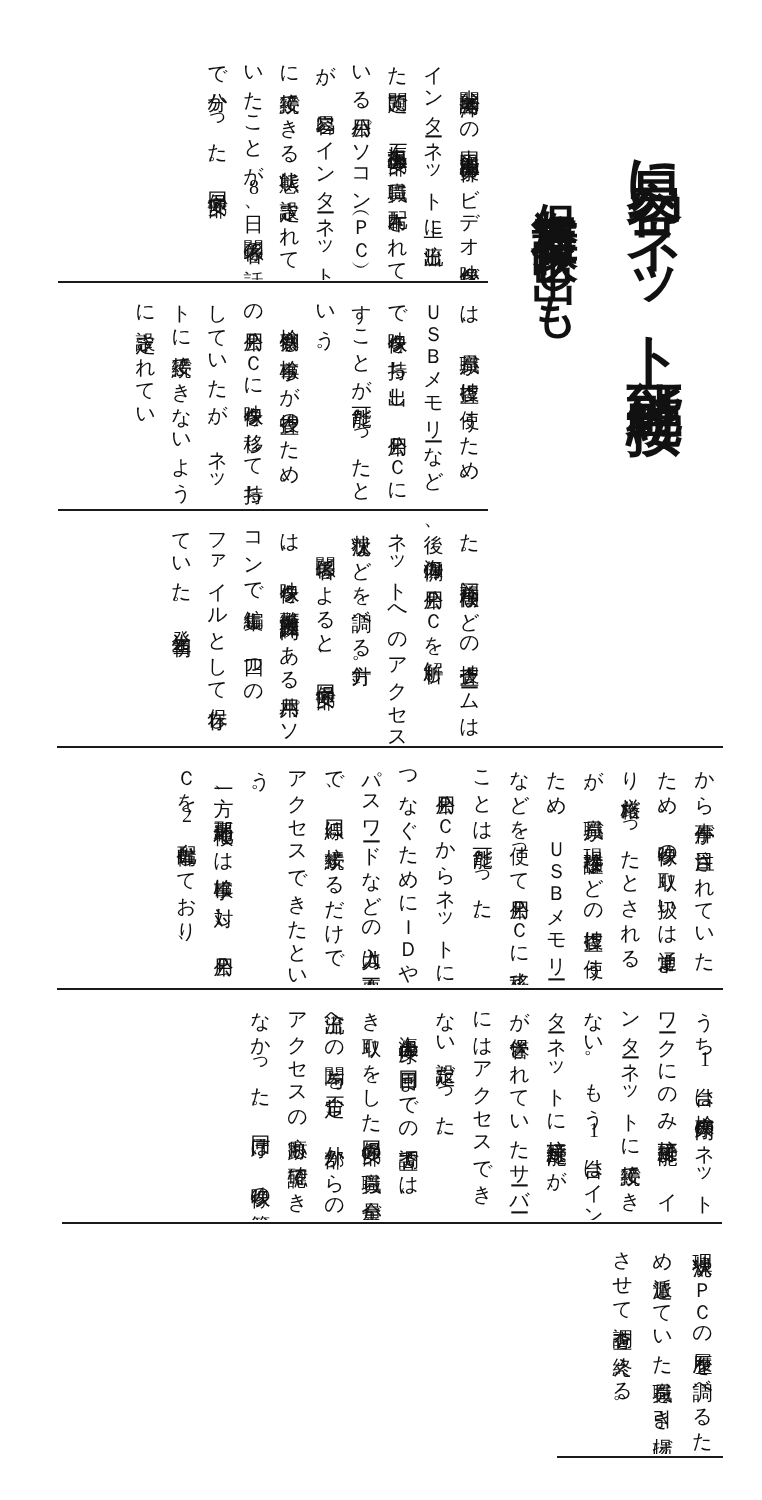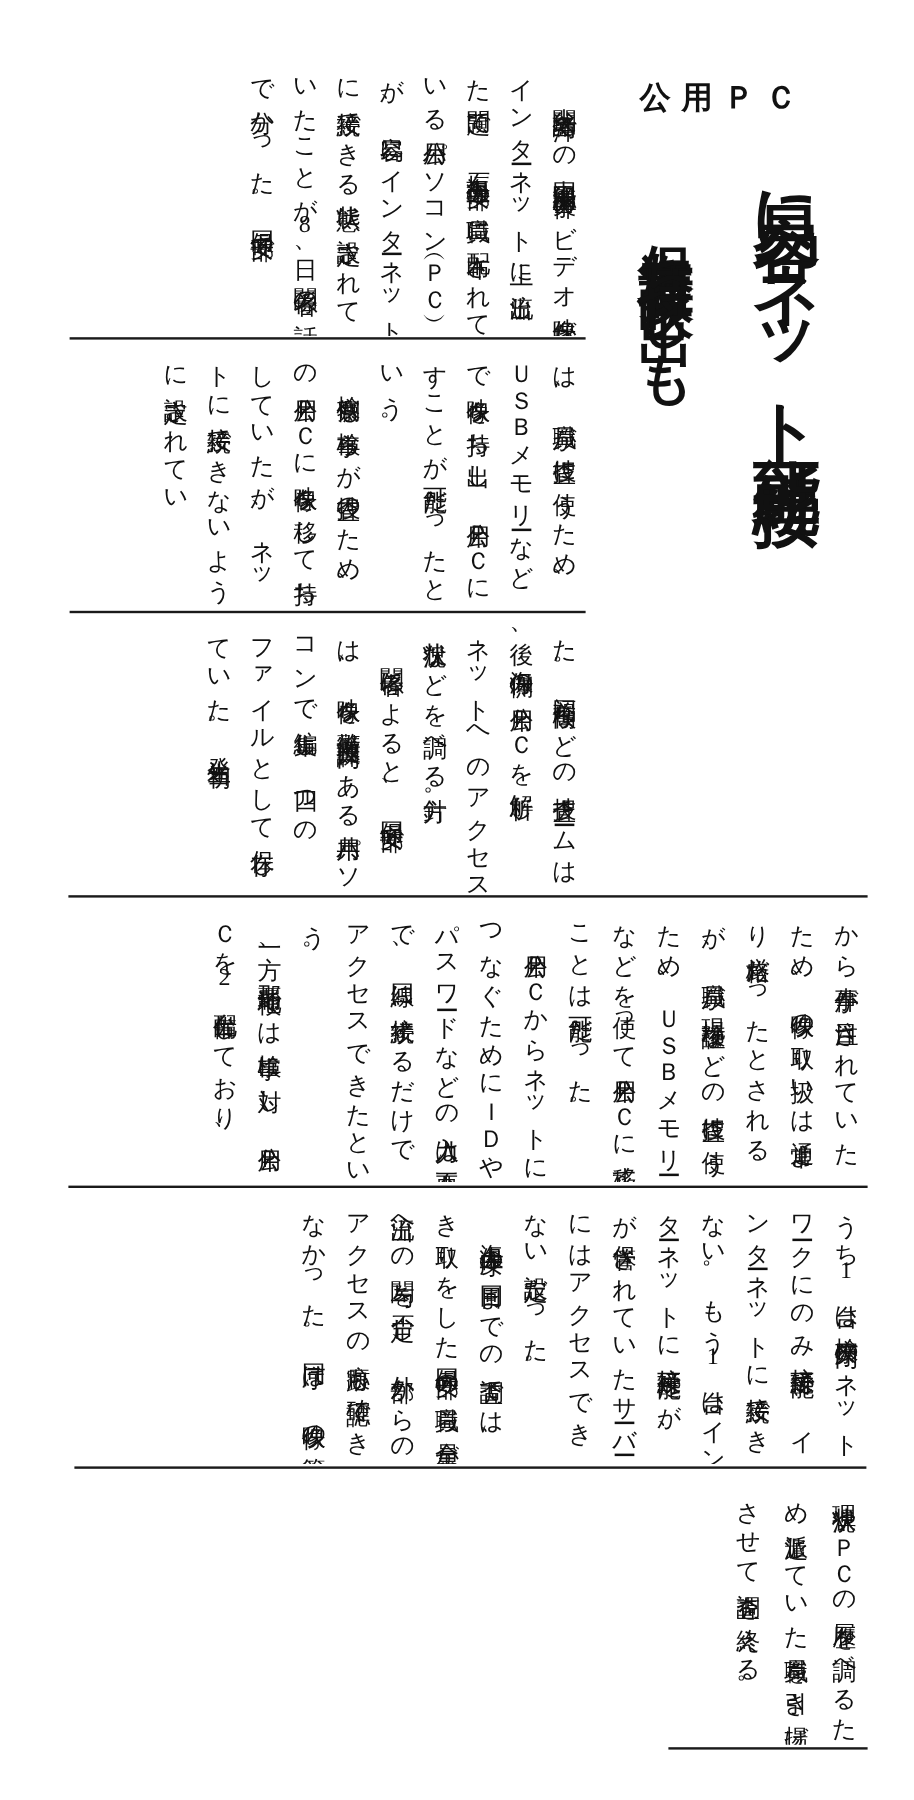--- a/index.html
+++ b/index.html
@@ -70,21 +70,20 @@
   .band3{left:55px;top:519px;width:433px;height:225px;}
   .band4{left:55px;top:757px;width:668px;height:228px;}
   .band5{left:55px;top:998px;width:668px;height:222px;}
   .band6{left:557px;top:1238px;width:166px;height:216px;}
 </style>
 </head>
 <body>
 
 <div class="page">
 
-  <div class="kicker">公用ＰＣ</div>
 
   <div class="vtext headline-main">容易にネット接続可能</div>
 
   <div class="vtext headline-sub">石垣海保、映像持ち出しも</div>
 
   <div class="vtext band band1">　尖閣諸島沖での中国漁船衝突事件のビデオ映像がインターネット上に流出した問題で、石垣海上保安部の職員に配布されている公用パソコン（ＰＣ）が、容易にインターネットに接続できる状態に設定されていたことが8日、関係者の話で分かった。同保安部で</div>
 
   <div class="rule rule-a"></div>
 
   <div class="vtext band band2">は、職員が捜査に使うため、ＵＳＢメモリーなどで映像を持ち出し、公用ＰＣに移すことが可能だったという。

